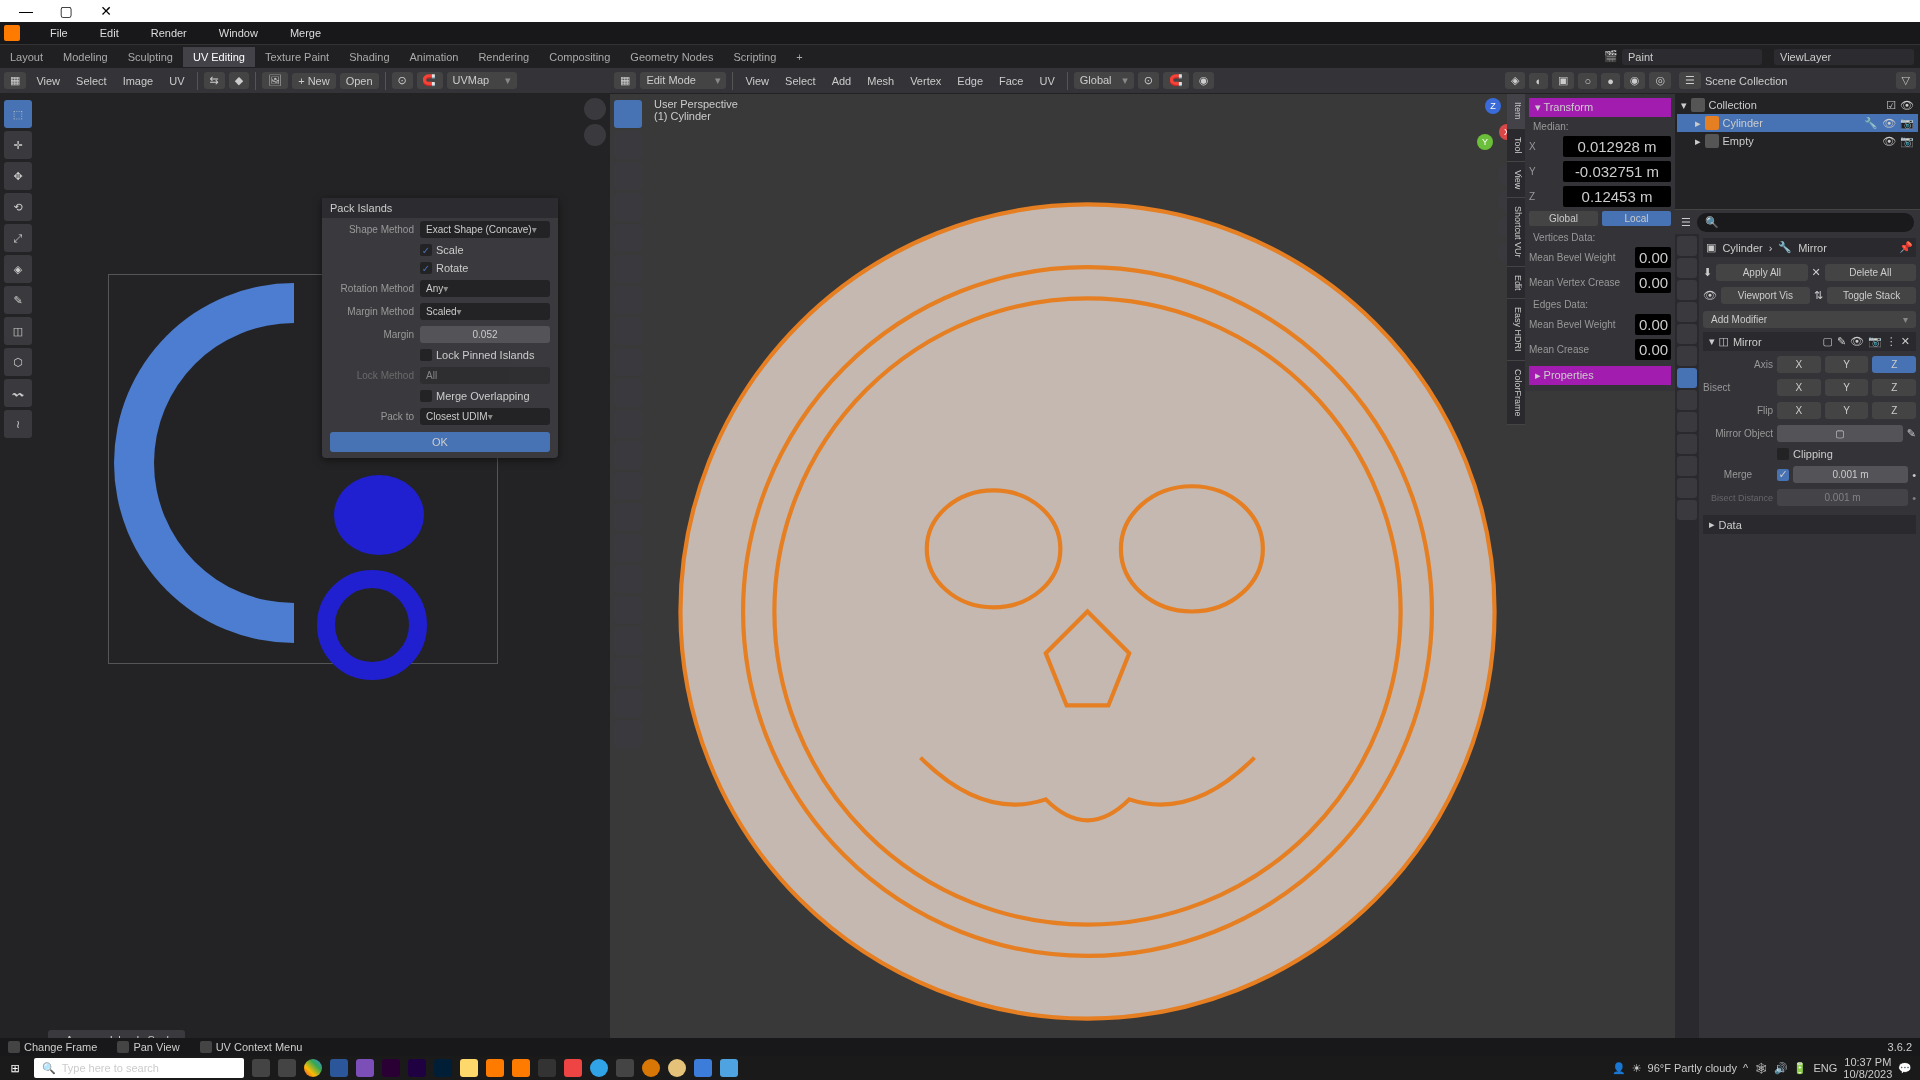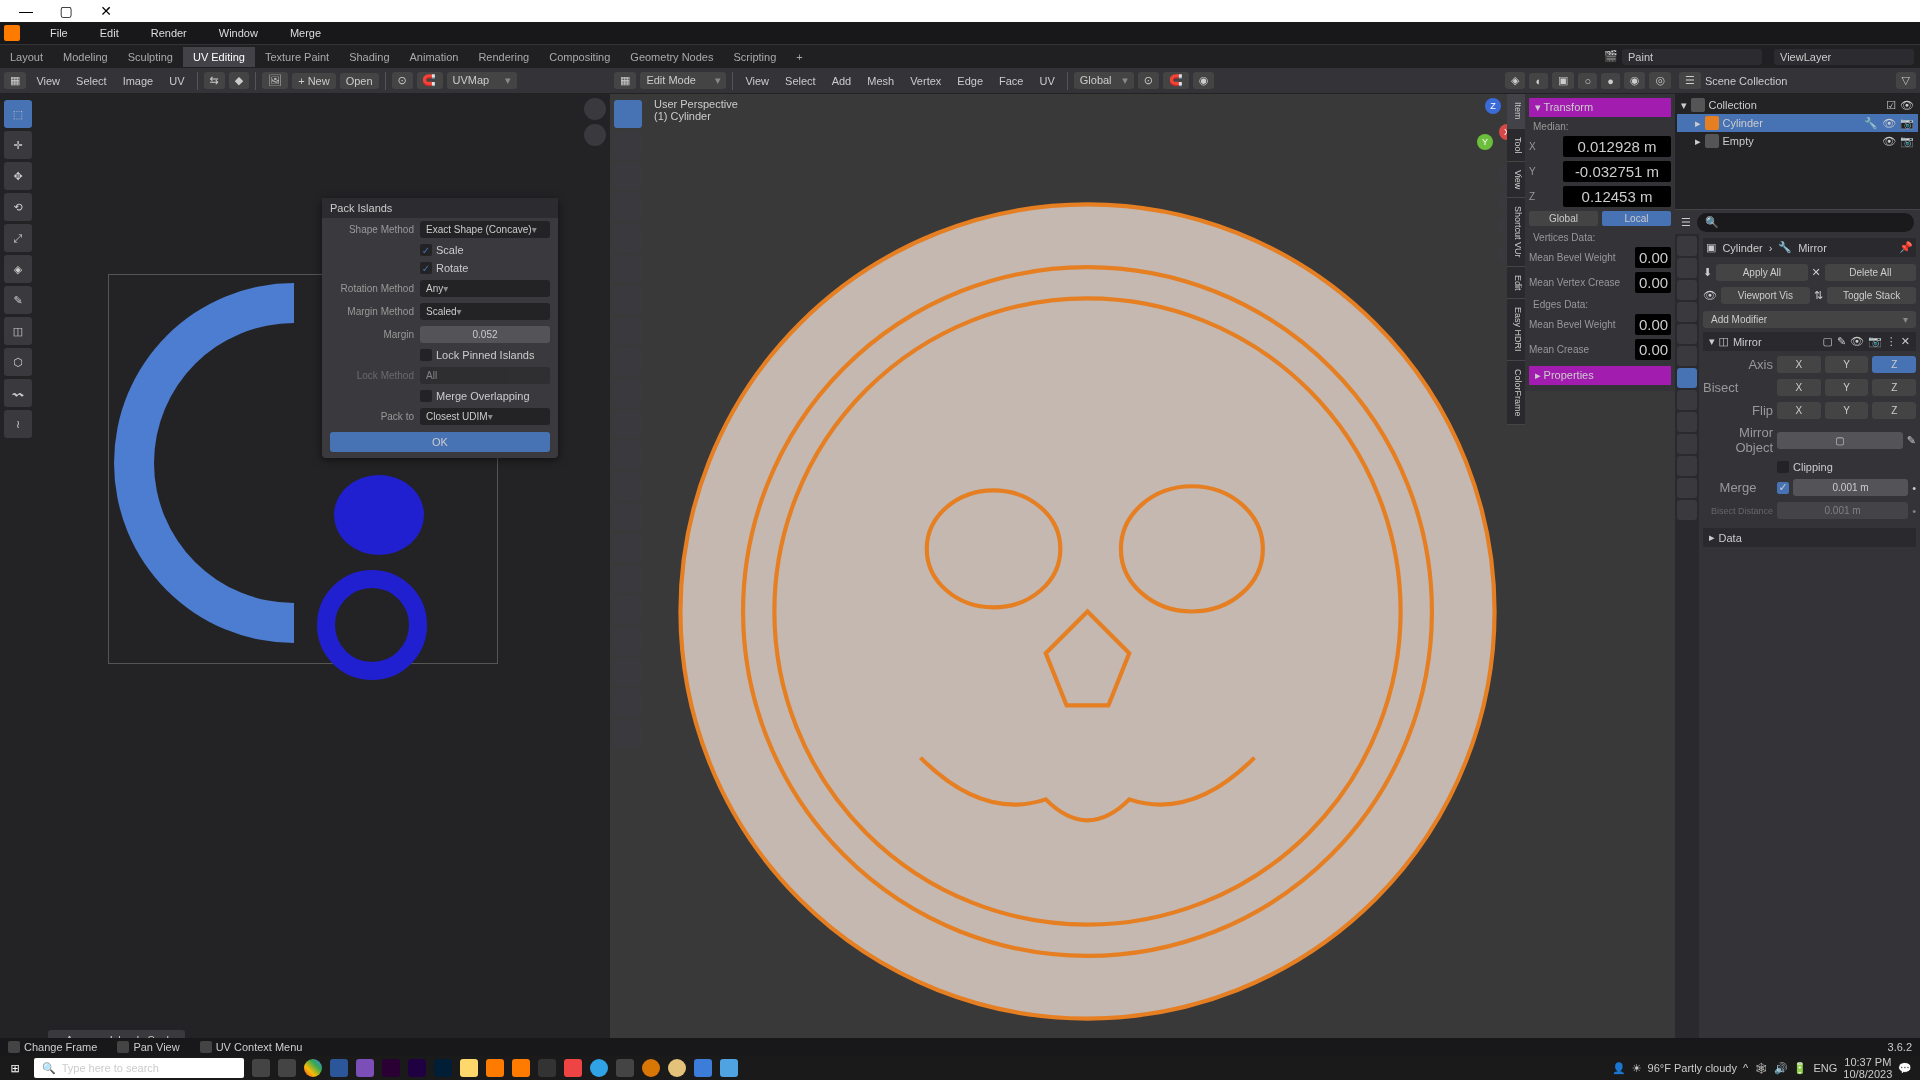--- a/index.html
+++ b/index.html
@@ -72,21 +72,21 @@
 .outliner .orow.sel{background:#4772b3}
 .outliner .oicon{width:14px;height:14px;background:#555;border-radius:2px}
 .propsearch{height:24px;background:#333338;display:flex;align-items:center;padding:0 6px;gap:6px}
 .propsearch .sinput{flex:1;background:#1a1a1c;border-radius:10px;padding:3px 8px}
 .proparea{flex:1;display:flex}
 .proptabs{width:24px;background:#2a2a2e;display:flex;flex-direction:column;gap:2px;padding:2px}
 .proptabs .ptab{width:20px;height:20px;background:#3a3a3e;border-radius:3px}
 .proptabs .ptab.active{background:#4772b3}
 .propcontent{flex:1;background:#333338;padding:4px;overflow:hidden}
 .propcontent .prow{display:flex;align-items:center;padding:3px 0;gap:4px}
-.propcontent .plbl{color:#999;font-size:13px}
+.propcontent .plbl{color:#999;font-size:10px}
 .propcontent .pbtn{background:#444;padding:3px 8px;border-radius:3px;font-size:10px;flex:1;text-align:center}
 .propcontent .pbtn.active{background:#4772b3}
 .propcontent .pfield{background:#545458;padding:3px 6px;border-radius:3px;font-size:10px;flex:1;text-align:center}
 .propcontent .modhdr{background:#2a2a2e;padding:3px 6px;display:flex;align-items:center;gap:4px;margin:2px 0}
 .propcontent .breadcrumb{display:flex;align-items:center;gap:6px;padding:3px;background:#2a2a2e;margin-bottom:4px}
 .agi{position:absolute;left:48px;bottom:6px;background:#3a3a3e;padding:4px 10px;border-radius:3px;font-size:10px}
 .statusbar{position:absolute;bottom:24px;left:0;right:0;height:18px;background:#18181a;display:flex;align-items:center;padding:0 8px;gap:20px;font-size:10px}
 .statusbar .sitem{display:flex;align-items:center;gap:4px}
 .statusbar .sicon{width:12px;height:12px;background:#444;border-radius:2px}
 .statusbar .ver{margin-left:auto}

